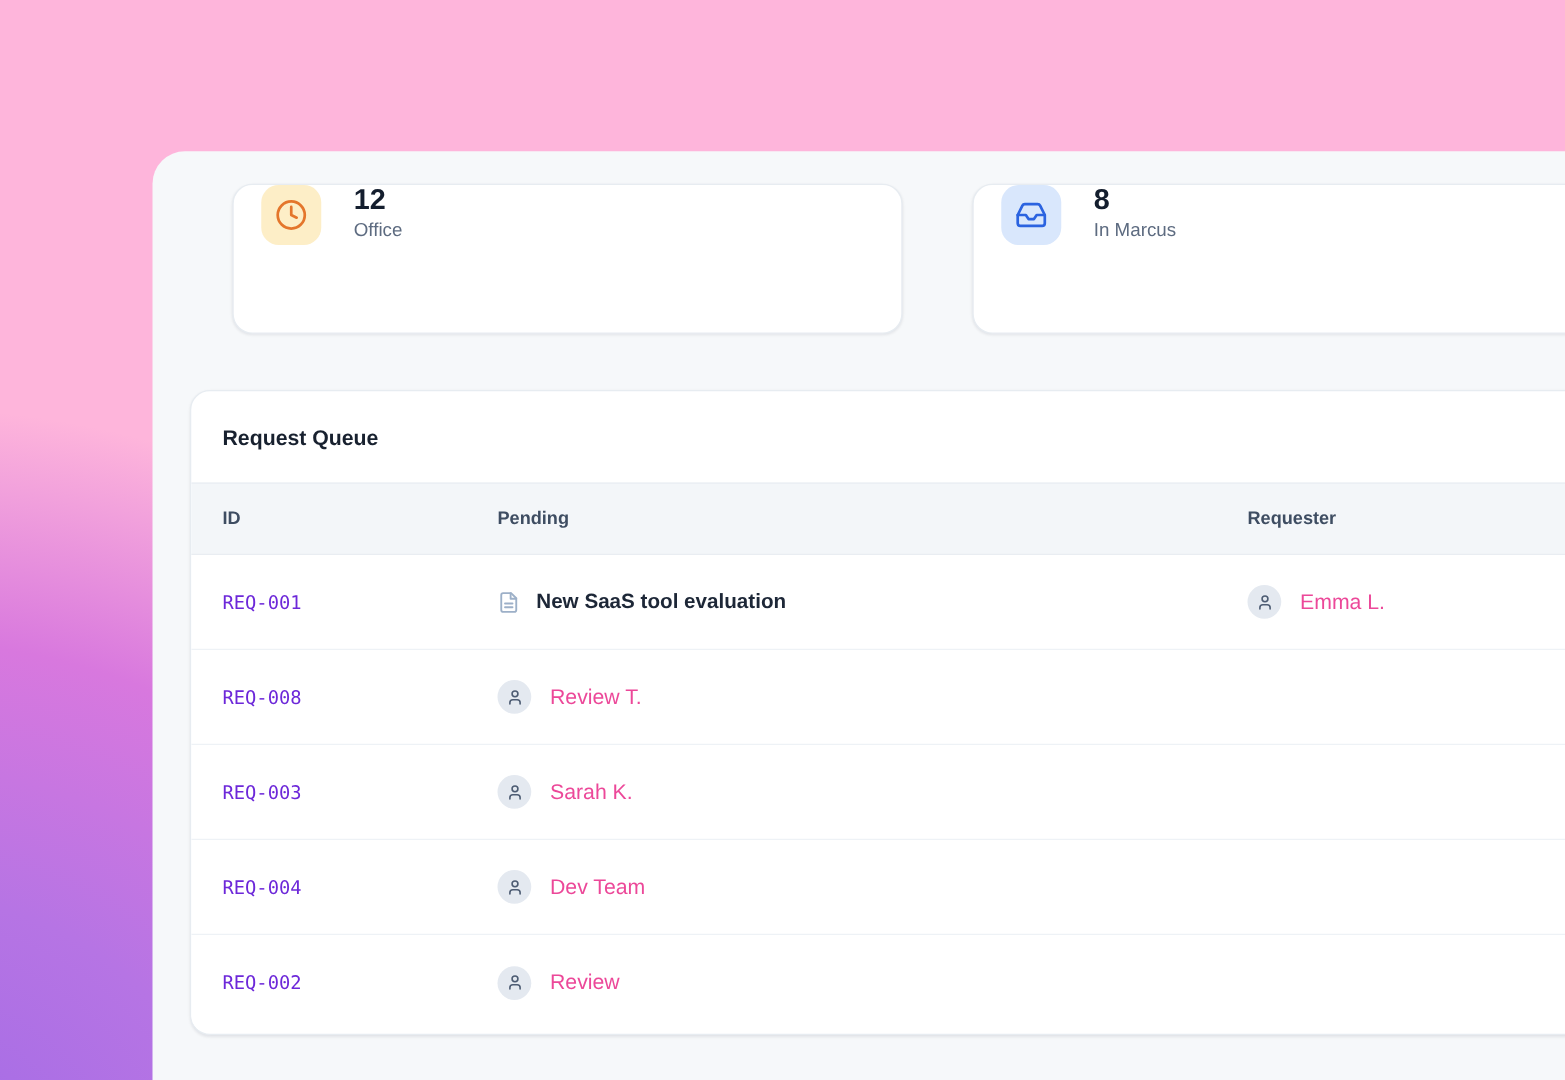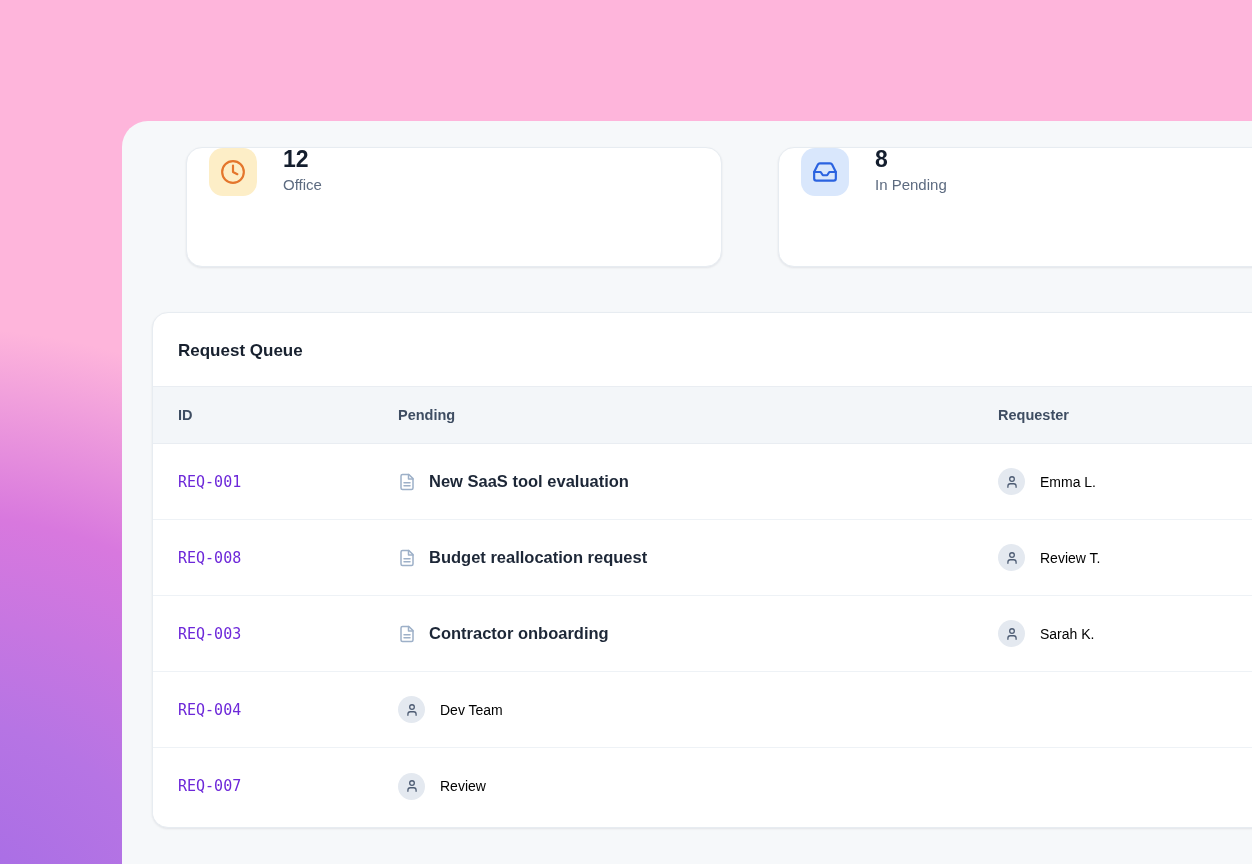--- a/index.html
+++ b/index.html
@@ -112,21 +112,21 @@
   }
 
   .cell-requester { display: flex; align-items: center; gap: 15px; }
   .avatar {
     width: 27px; height: 27px;
     border-radius: 50%;
     background: #e4e9f0;
     display: flex; align-items: center; justify-content: center;
     flex: 0 0 auto;
   }
-  .requester-name { font-size: 14px; color: #000000; }
+  .requester-name { font-size: 17px; color: #ec4899; }
 </style>
 </head>
 <body>
 
 <div class="screen">
   <div class="panel">
     <div class="panel-content">
 
       <div class="stats-row">
 
@@ -145,21 +145,21 @@
 
         <div class="stat-card">
           <div class="stat-icon blue">
             <svg width="26" height="26" viewBox="0 0 24 24" fill="none" stroke="#2b63e0" stroke-width="2" stroke-linecap="round" stroke-linejoin="round">
               <polyline points="22 12 16 12 14 15 10 15 8 12 2 12"></polyline>
               <path d="M5.45 5.11 2 12v6a2 2 0 0 0 2 2h16a2 2 0 0 0 2-2v-6l-3.45-6.89A2 2 0 0 0 16.76 4H7.24a2 2 0 0 0-1.79 1.11z"></path>
             </svg>
           </div>
           <div class="stat-text">
             <div class="stat-value">8</div>
-            <div class="stat-label">In Pending</div>
+            <div class="stat-label">In Marcus</div>
           </div>
         </div>
 
       </div>
 
       <div class="table-card">
         <div class="table-title">Request Queue</div>
 
         <div class="thead">
           <div>ID</div>
@@ -186,55 +186,33 @@
                   <path d="M19 21v-2a4 4 0 0 0-4-4H9a4 4 0 0 0-4 4v2"></path>
                   <circle cx="12" cy="7" r="4"></circle>
                 </svg>
             </span>
             <span class="requester-name">Emma L.</span>
           </div>
         </div>
 
         <div class="trow">
           <div class="cell-id">REQ-008</div>
-          <div class="cell-request">
-            <span class="doc">
-              <svg width="18" height="18" viewBox="0 0 24 24" fill="none" stroke="#9db0c8" stroke-width="2" stroke-linecap="round" stroke-linejoin="round">
-                  <path d="M14.5 2H6a2 2 0 0 0-2 2v16a2 2 0 0 0 2 2h12a2 2 0 0 0 2-2V7.5L14.5 2z"></path>
-                  <polyline points="14 2 14 8 20 8"></polyline>
-                  <line x1="16" y1="13" x2="8" y2="13"></line>
-                  <line x1="16" y1="17" x2="8" y2="17"></line>
-                </svg>
-            </span>
-            <span class="req-title">Budget reallocation request</span>
-          </div>
           <div class="cell-requester">
             <span class="avatar">
               <svg width="14" height="14" viewBox="0 0 24 24" fill="none" stroke="#4d5c73" stroke-width="2.2" stroke-linecap="round" stroke-linejoin="round">
                   <path d="M19 21v-2a4 4 0 0 0-4-4H9a4 4 0 0 0-4 4v2"></path>
                   <circle cx="12" cy="7" r="4"></circle>
                 </svg>
             </span>
             <span class="requester-name">Review T.</span>
           </div>
         </div>
 
         <div class="trow">
           <div class="cell-id">REQ-003</div>
-          <div class="cell-request">
-            <span class="doc">
-              <svg width="18" height="18" viewBox="0 0 24 24" fill="none" stroke="#9db0c8" stroke-width="2" stroke-linecap="round" stroke-linejoin="round">
-                  <path d="M14.5 2H6a2 2 0 0 0-2 2v16a2 2 0 0 0 2 2h12a2 2 0 0 0 2-2V7.5L14.5 2z"></path>
-                  <polyline points="14 2 14 8 20 8"></polyline>
-                  <line x1="16" y1="13" x2="8" y2="13"></line>
-                  <line x1="16" y1="17" x2="8" y2="17"></line>
-                </svg>
-            </span>
-            <span class="req-title">Contractor onboarding</span>
-          </div>
           <div class="cell-requester">
             <span class="avatar">
               <svg width="14" height="14" viewBox="0 0 24 24" fill="none" stroke="#4d5c73" stroke-width="2.2" stroke-linecap="round" stroke-linejoin="round">
                   <path d="M19 21v-2a4 4 0 0 0-4-4H9a4 4 0 0 0-4 4v2"></path>
                   <circle cx="12" cy="7" r="4"></circle>
                 </svg>
             </span>
             <span class="requester-name">Sarah K.</span>
           </div>
         </div>
@@ -246,21 +224,21 @@
               <svg width="14" height="14" viewBox="0 0 24 24" fill="none" stroke="#4d5c73" stroke-width="2.2" stroke-linecap="round" stroke-linejoin="round">
                   <path d="M19 21v-2a4 4 0 0 0-4-4H9a4 4 0 0 0-4 4v2"></path>
                   <circle cx="12" cy="7" r="4"></circle>
                 </svg>
             </span>
             <span class="requester-name">Dev Team</span>
           </div>
         </div>
 
         <div class="trow">
-          <div class="cell-id">REQ-007</div>
+          <div class="cell-id">REQ-002</div>
           <div class="cell-requester">
             <span class="avatar">
               <svg width="14" height="14" viewBox="0 0 24 24" fill="none" stroke="#4d5c73" stroke-width="2.2" stroke-linecap="round" stroke-linejoin="round">
                   <path d="M19 21v-2a4 4 0 0 0-4-4H9a4 4 0 0 0-4 4v2"></path>
                   <circle cx="12" cy="7" r="4"></circle>
                 </svg>
             </span>
             <span class="requester-name">Review</span>
           </div>
         </div>

